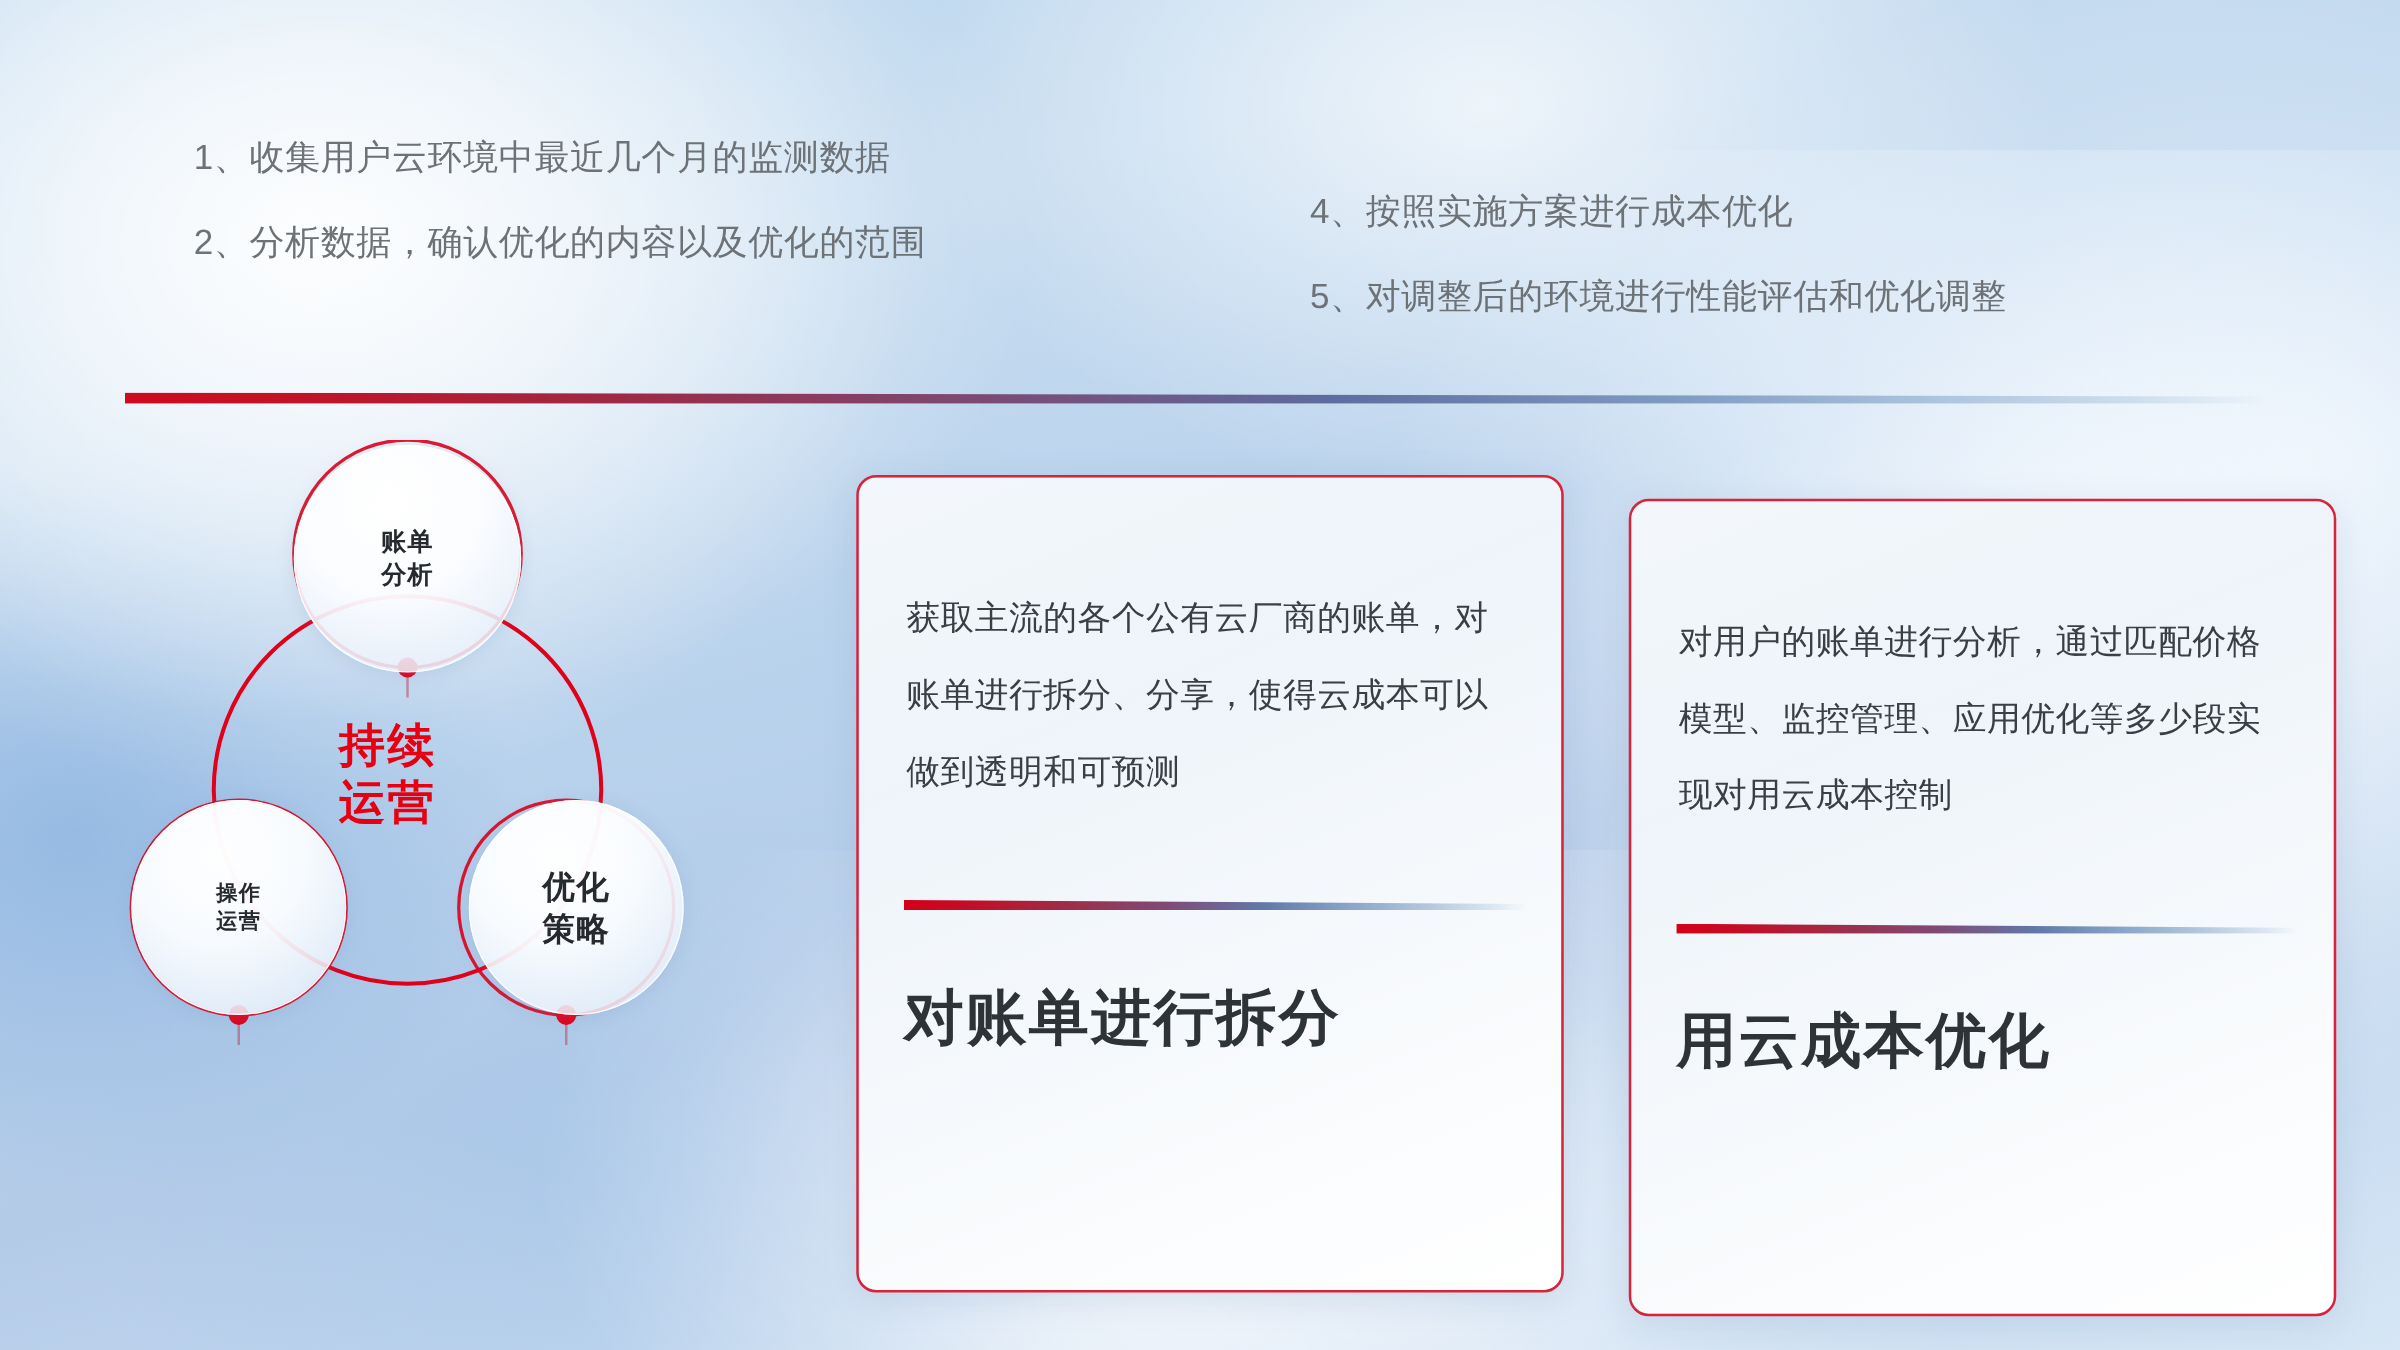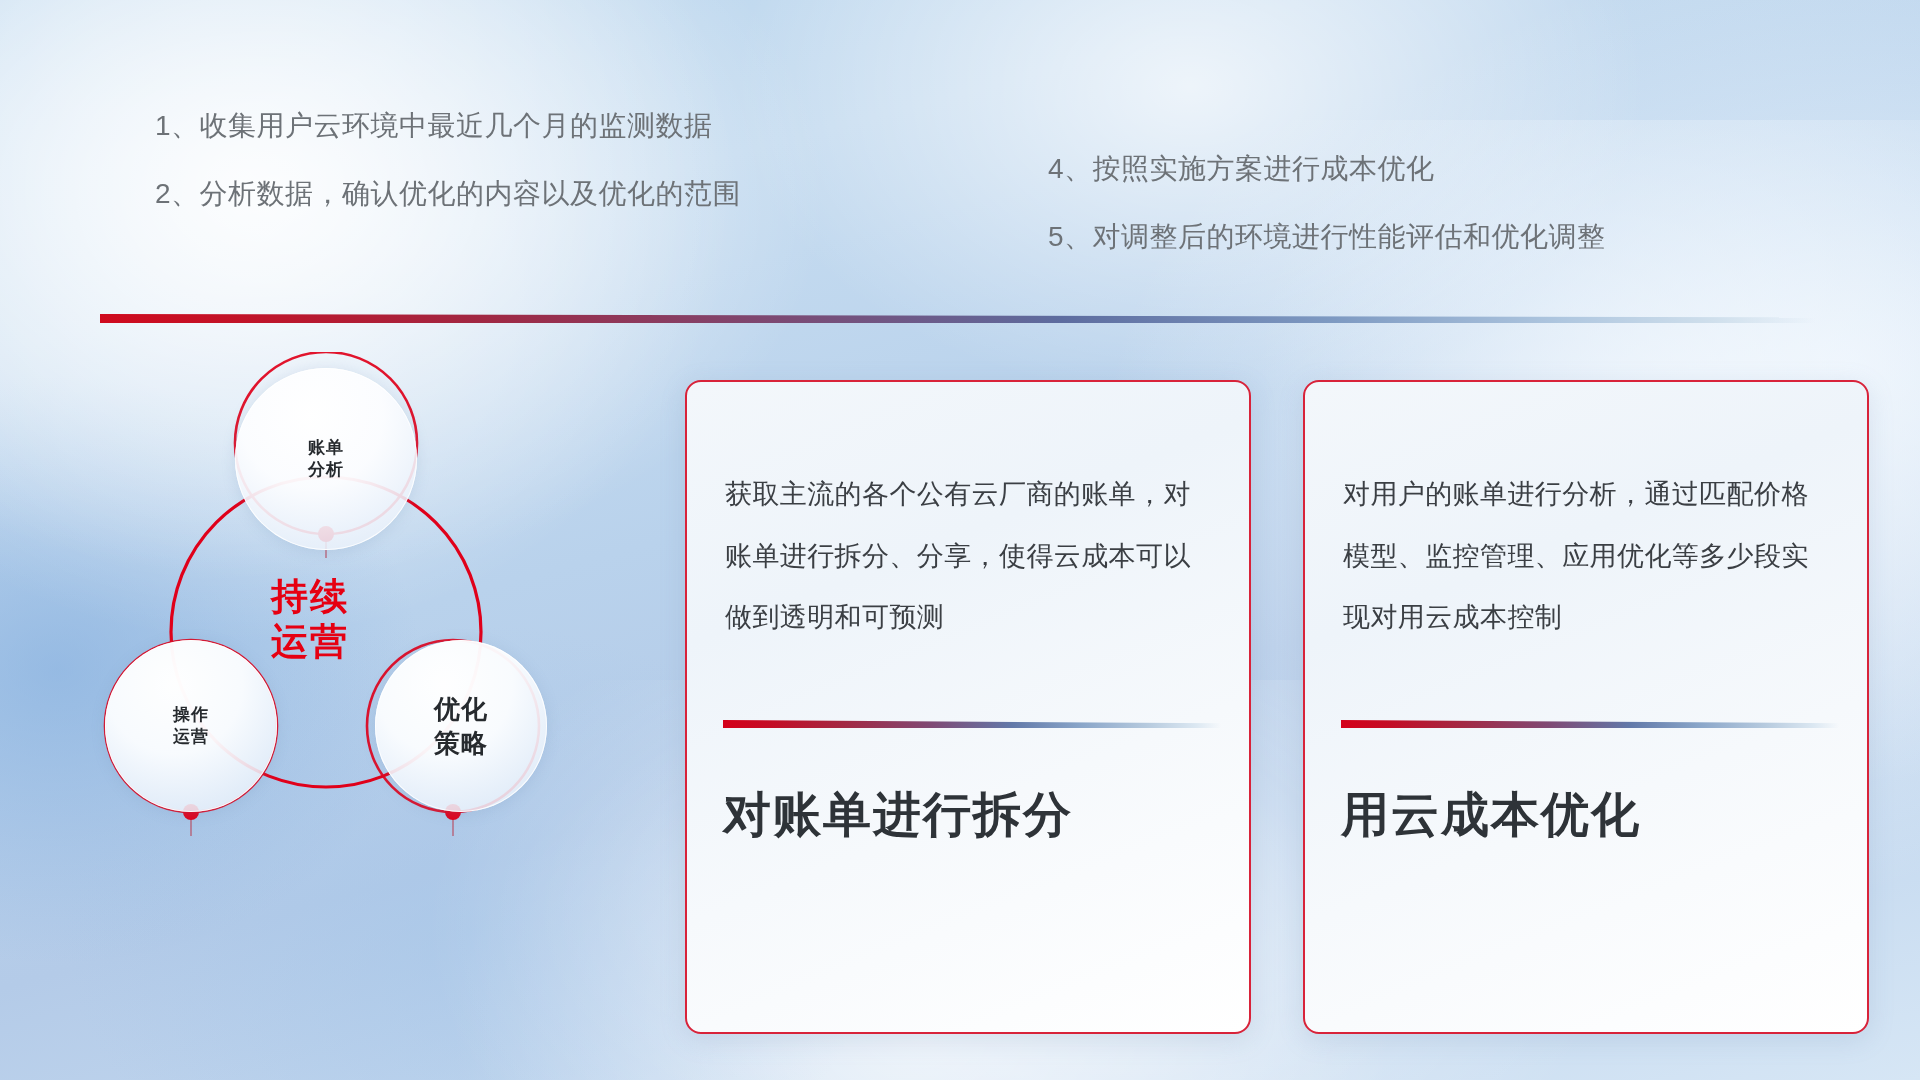--- a/index.html
+++ b/index.html
@@ -110,23 +110,23 @@
     display: flex;
     flex-direction: column;
     align-items: center;
     justify-content: center;
     text-align: center;
     color: #262a2e;
     font-weight: 700;
     letter-spacing: 1px;
   }
   #bubble-top {
-    left: 140px; top: 16px;
+    left: 140px; top: 4px;
     width: 182px; height: 182px;
-    font-size: 17px;
+    font-size: 20px;
     line-height: 1.32;
     background: radial-gradient(circle at 42% 26%, rgba(255,255,255,0.99) 0%, rgba(252,253,255,0.96) 42%, rgba(238,244,252,0.88) 72%, rgba(226,236,249,0.78) 100%);
     box-shadow: inset 0 0 0 1px rgba(255,255,255,0.85), 0 2px 14px rgba(120,150,185,0.22);
   }
   #bubble-bl {
     left: 10px; top: 288px;
     width: 172px; height: 172px;
     font-size: 17px;
     line-height: 1.32;
     background: radial-gradient(circle at 40% 26%, rgba(255,255,255,0.99) 0%, rgba(251,253,255,0.96) 42%, rgba(237,244,252,0.88) 72%, rgba(224,235,248,0.78) 100%);
@@ -161,21 +161,21 @@
     width: 566px;
     height: 654px;
     border: 2px solid #d8233a;
     border-radius: 16px;
     background: linear-gradient(158deg, #f3f7fb 0%, #eef4fa 30%, #f6f9fc 62%, #ffffff 100%);
     box-shadow: 0 6px 26px rgba(110,140,175,0.18);
     box-sizing: border-box;
     overflow: hidden;
   }
   #card-1 { left: 685px; }
-  #card-2 { left: 1303px; }
+  #card-2 { left: 1303px; margin-top: 19px; }
   .card-body {
     position: absolute;
     left: 38px;
     right: 34px;
     top: 82px;
     color: #3b3f44;
     font-size: 27px;
     line-height: 2.28;
     letter-spacing: 0.4px;
   }

